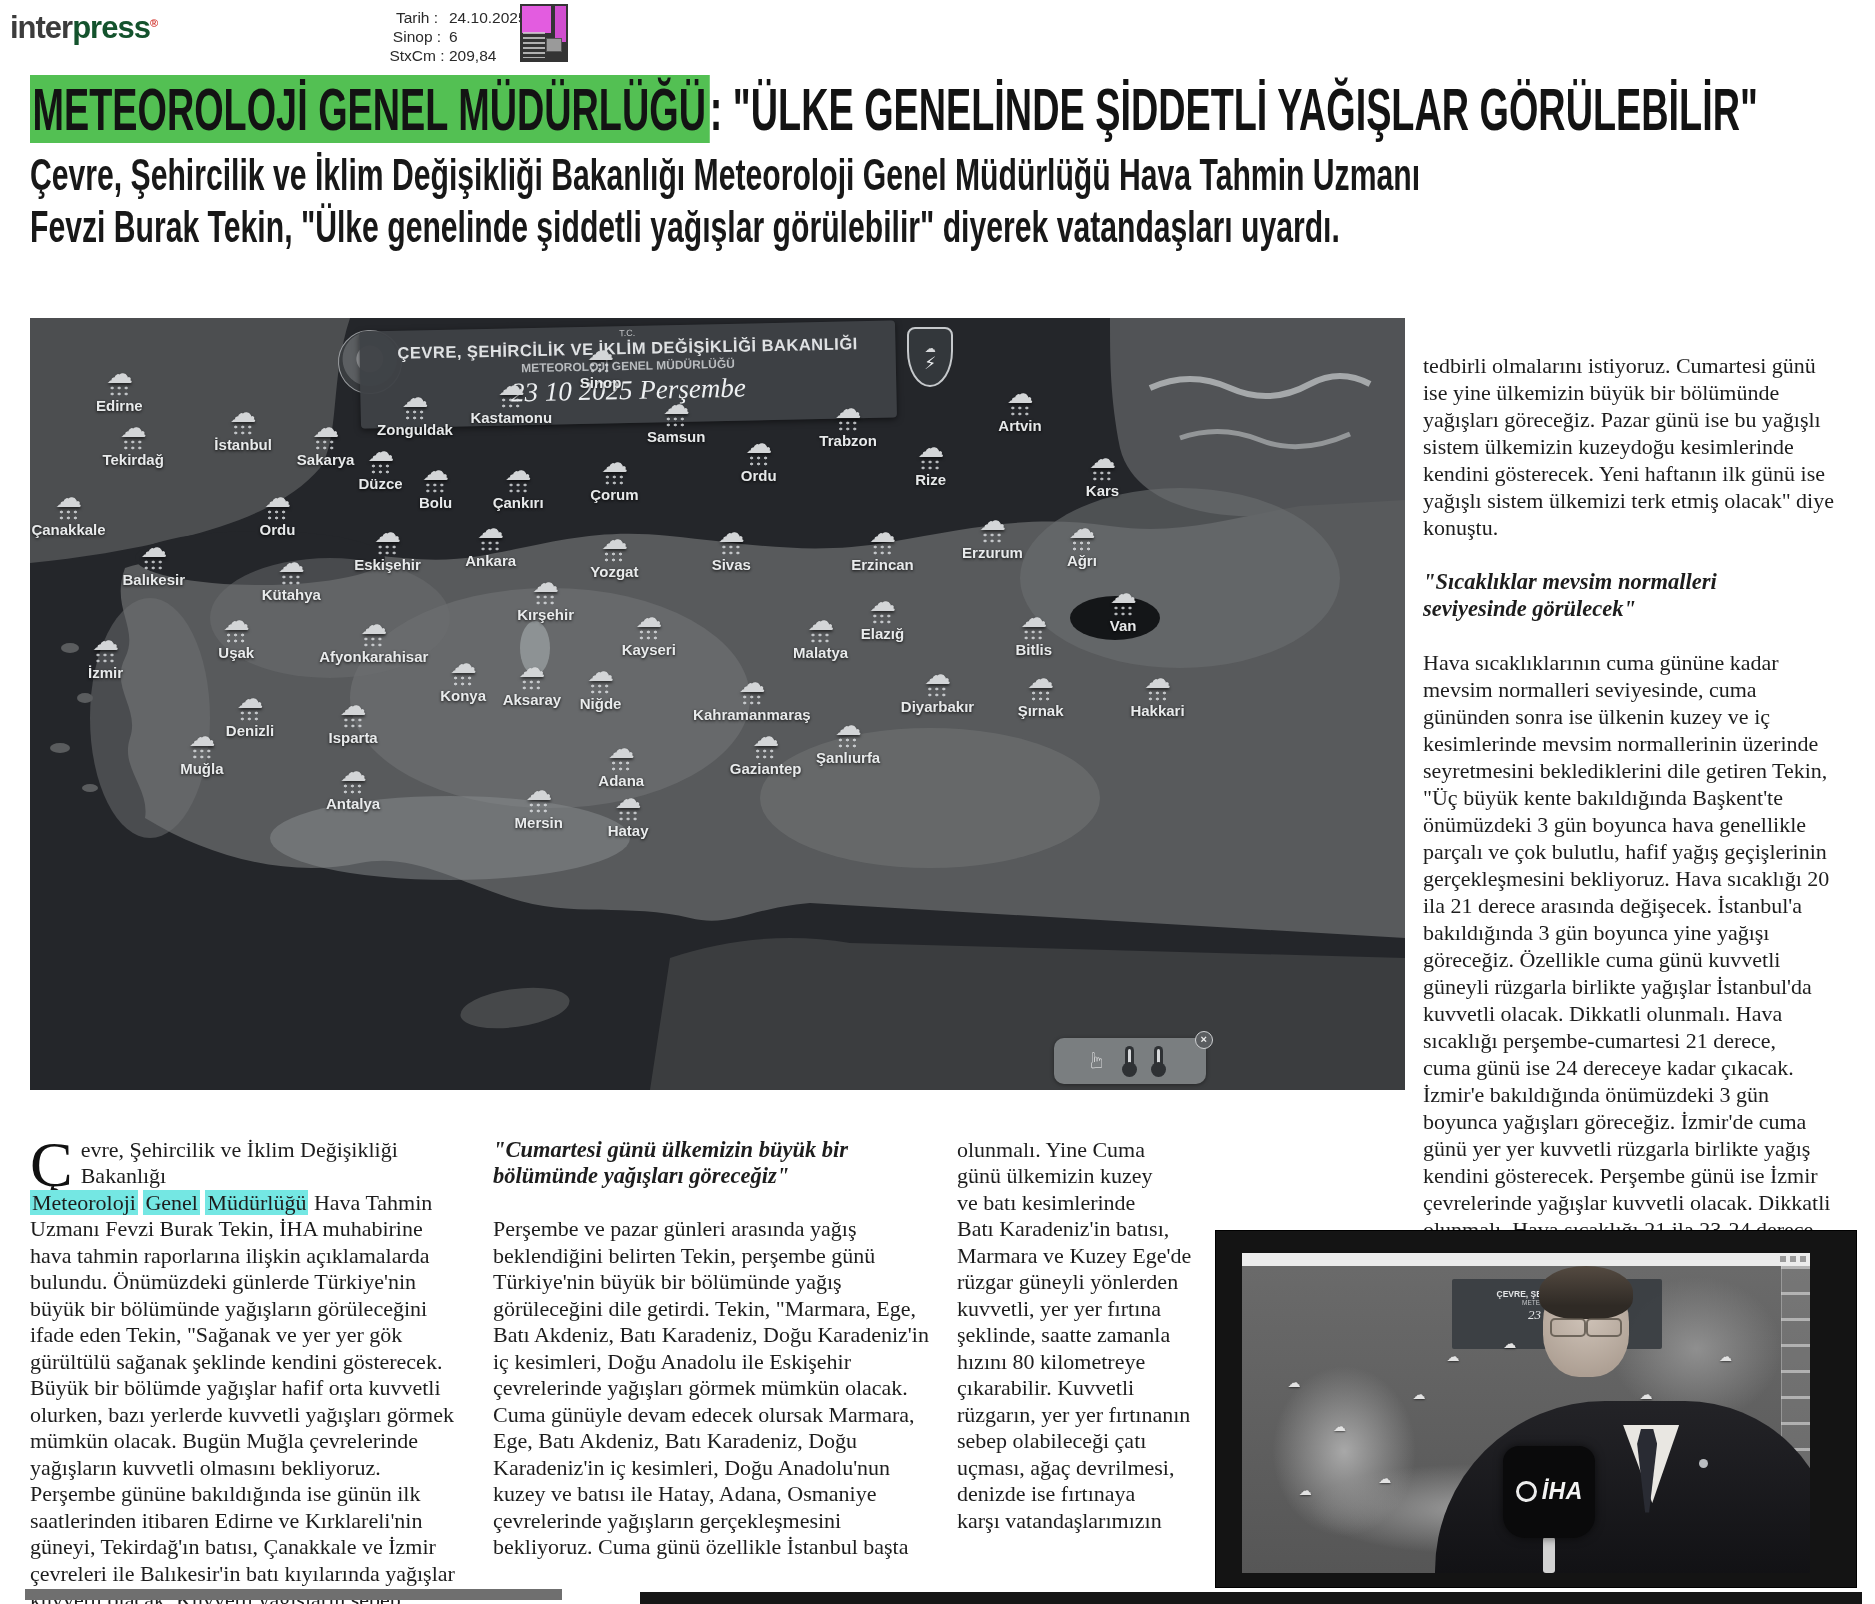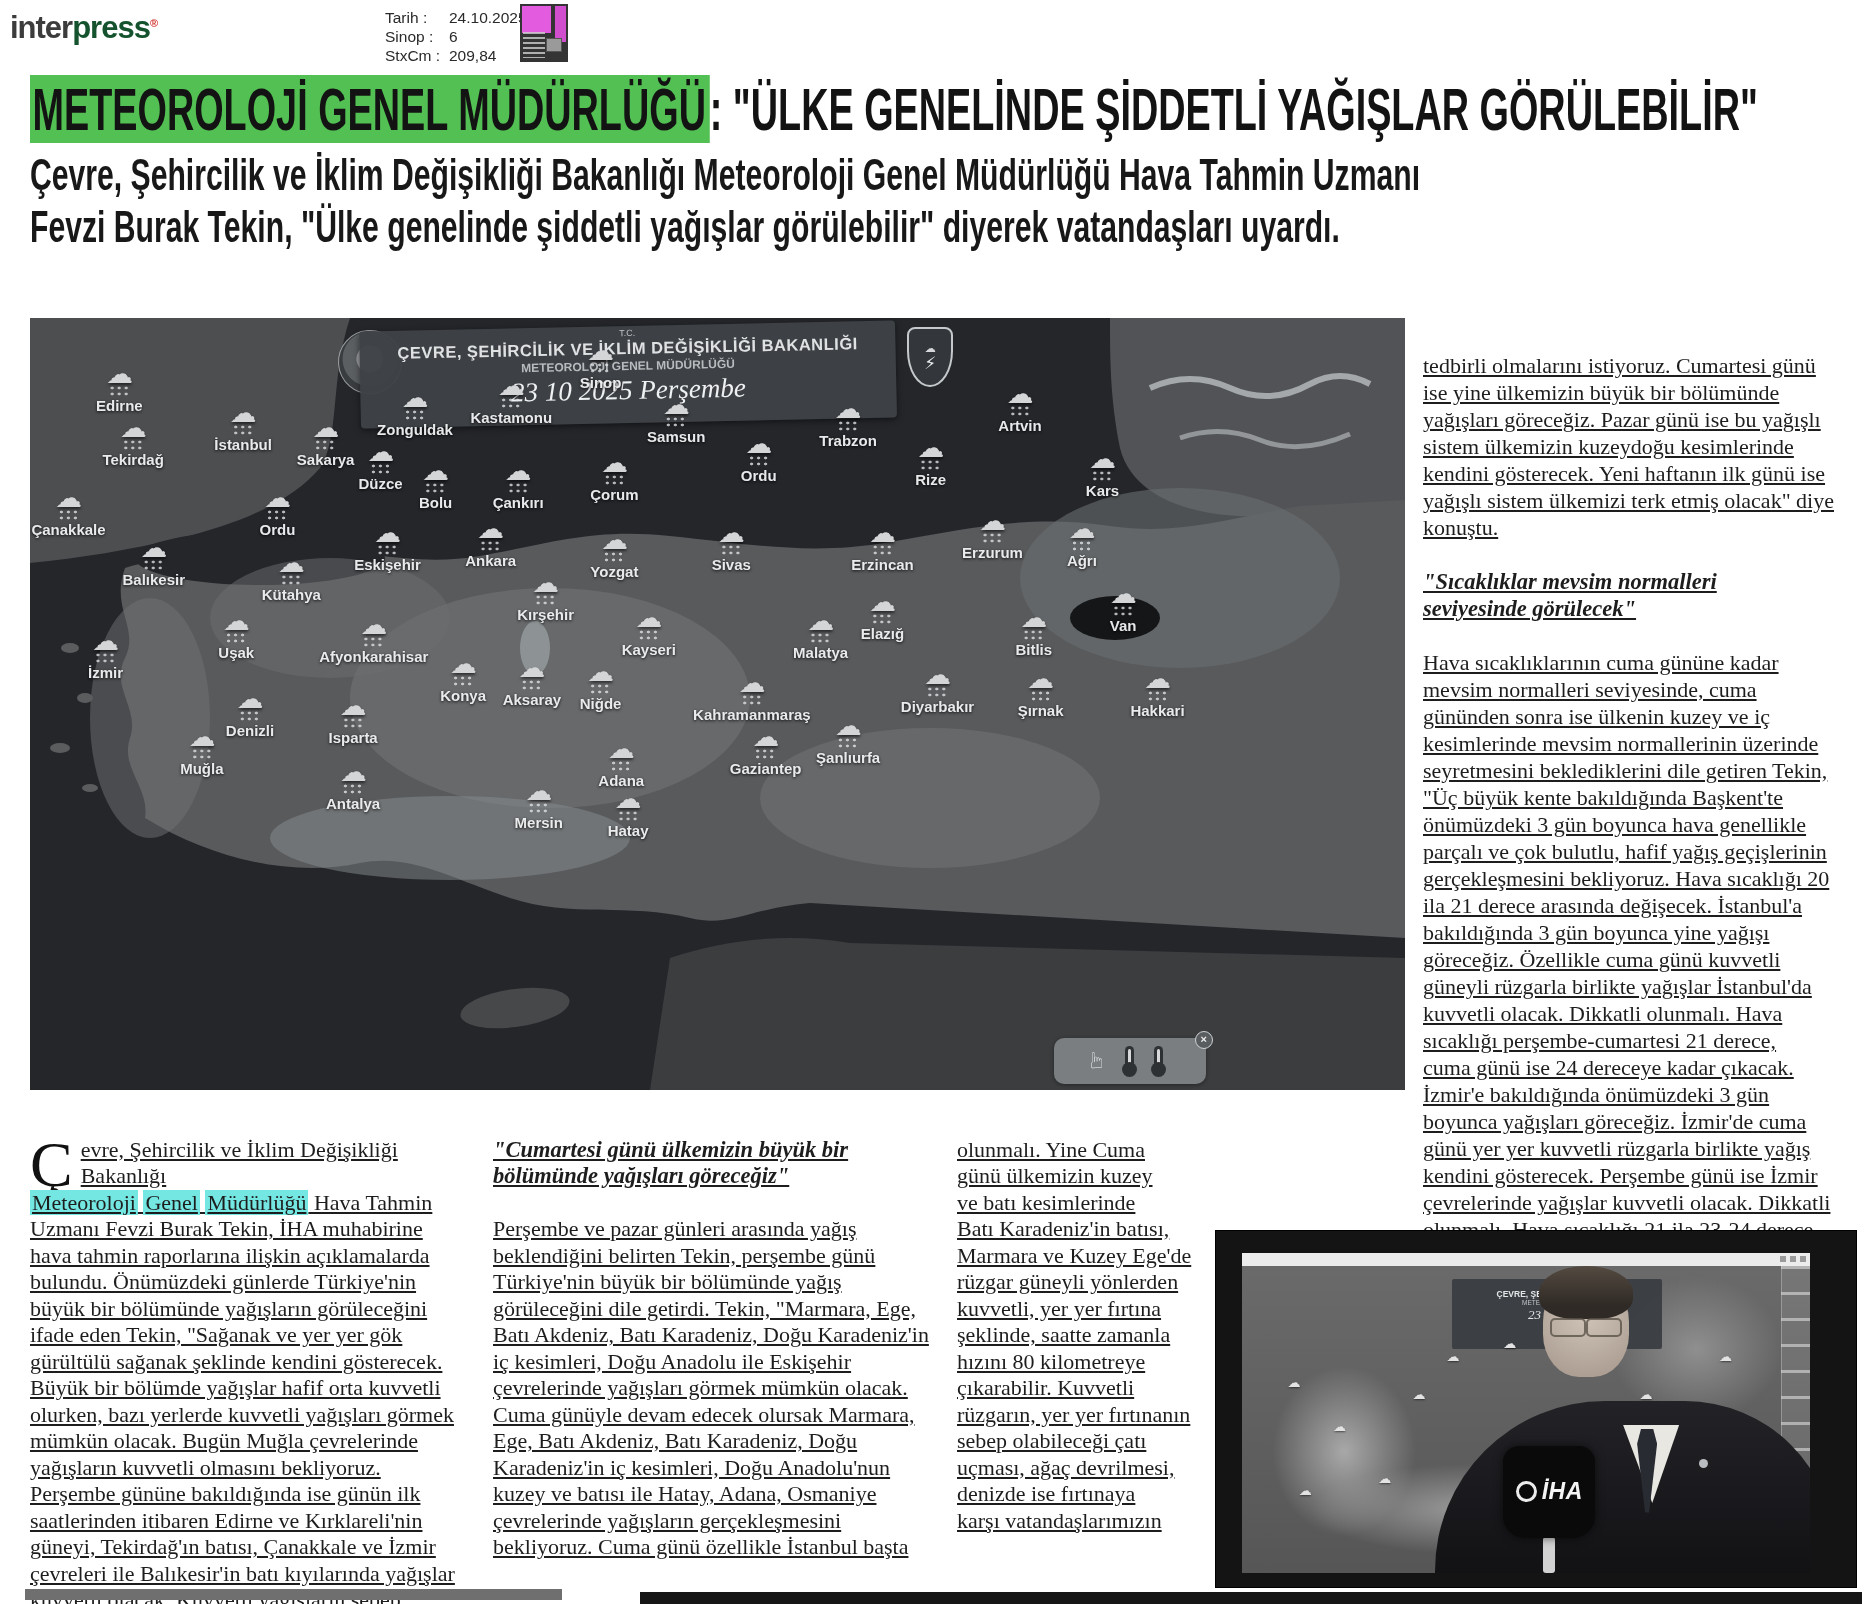--- a/index.html
+++ b/index.html
@@ -7,21 +7,21 @@
         font-family:"Liberation Serif",serif;color:#1e1e1e;}
   
   .ip-logo{position:absolute;left:10px;top:10px;font:800 31px "Liberation Sans",sans-serif;letter-spacing:-1px;}
   .ip-logo .dark{color:#3c3c3c;} .ip-logo .red{color:#14532d;}
   .ip-logo sup{font-size:11px;color:#d2342e;}
   .pub-block{position:absolute;left:165px;top:6px;font-family:"Liberation Sans",sans-serif;color:#2e2e2e;line-height:16px;}
   .pub-name{font-size:18px;font-weight:bold;letter-spacing:.5px;}
   .pub-line{font-size:14.5px;}
   .meta-block{position:absolute;left:385px;top:8px;font:15.5px "Liberation Sans",sans-serif;color:#2a2a2a;line-height:19px;}
   .meta-row{display:flex;}
-  .meta-label{width:64px;}
+  .meta-label{width:64px;text-align:center;}
   .thumb{position:absolute;left:520px;top:4px;width:48px;height:58px;background:#343434;overflow:hidden;}
   .thumb .m1{position:absolute;left:2px;top:2px;width:29px;height:27px;background:#e35ce0;}
   .thumb .m2{position:absolute;right:2px;top:2px;width:11px;height:36px;background:#d14ecf;}
   .thumb .gbox{position:absolute;right:6px;bottom:10px;width:14px;height:12px;background:#9a9a9a;border:1px solid #555;}
   .thumb .lines{position:absolute;left:3px;bottom:4px;width:22px;height:26px;
      background:repeating-linear-gradient(#cfcfcf 0 2px,transparent 2px 5px);opacity:.8;}
   
   .headline{position:absolute;left:30px;top:80px;height:60px;}
   .headline-inner{font:800 60px/60px "Liberation Sans",sans-serif;white-space:nowrap;
      transform:scaleX(.63);transform-origin:0 50%;color:#131313;}
@@ -56,21 +56,21 @@
      text-shadow:0 1px 3px rgba(0,0,0,.85);margin-top:1px;white-space:nowrap;}
   .map-widget{position:absolute;left:74.5%;top:93.2%;width:11%;height:6%;background:rgba(128,131,134,.92);
      border-radius:10px;display:flex;align-items:center;justify-content:center;box-shadow:0 1px 4px rgba(0,0,0,.4);}
   .pointer-ico{font-family:"DejaVu Sans",sans-serif;color:#f2f2f2;font-size:22px;transform:rotate(-90deg);margin-right:8px;}
   .thermo{width:9px;height:24px;background:#2e3134;border-radius:5px;position:relative;margin:0 10px 6px;}
   .thermo::after{content:"";position:absolute;bottom:-7px;left:-3px;width:15px;height:15px;border-radius:50%;background:#2e3134;}
   .thermo::before{content:"";position:absolute;top:3px;left:3px;width:3px;height:15px;background:#d7d9db;border-radius:2px;}
   .widget-close{position:absolute;top:-7px;right:-7px;width:16px;height:16px;border-radius:50%;background:#5a5d60;
      border:1px solid #cfd1d3;color:#eee;font:700 11px/14px "Liberation Sans",sans-serif;text-align:center;}
   
-  .col{position:absolute;font-size:22px;line-height:26.5px;color:#1d1d1d;white-space:pre-line;text-decoration:underline;}
+  .col{position:absolute;font-size:22px;line-height:26.5px;color:#1d1d1d;white-space:pre-line;}
   .col-sub{font-weight:bold;font-style:italic;font-size:22.5px;}
   #col1{left:30px;top:1110px;width:437px;}
   #col2{left:493px;top:1110px;width:437px;}
   #col3{left:957px;top:1110px;width:437px;}
   #col3 .narrow{width:252px;}
   #col4{left:1423px;top:325px;width:435px;line-height:27px;}
   .dropcap{float:left;font-size:64px;line-height:50px;padding:3px 8px 0 0;font-weight:400;color:#111;}
   .hl-cyan{background:#74e7e3;padding:0 2px;}
   
   .photo{position:absolute;left:1215px;top:1230px;width:642px;height:358px;background:#141414;

